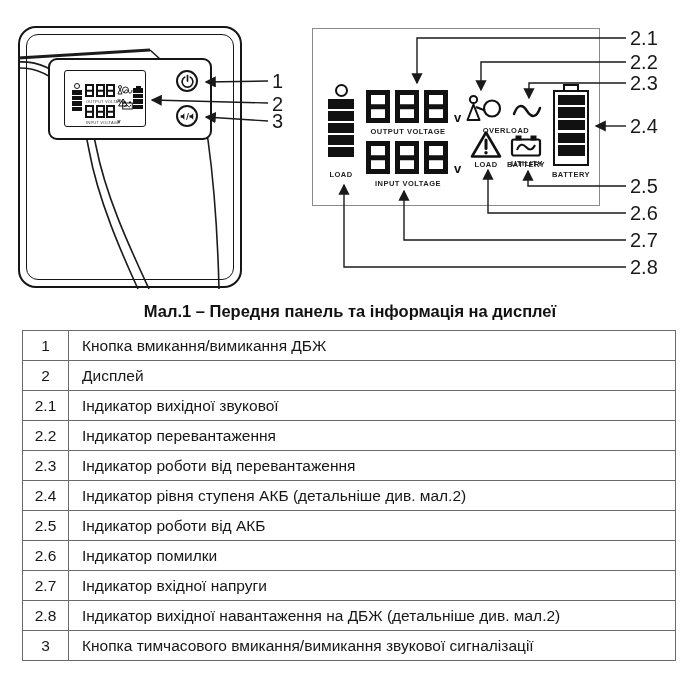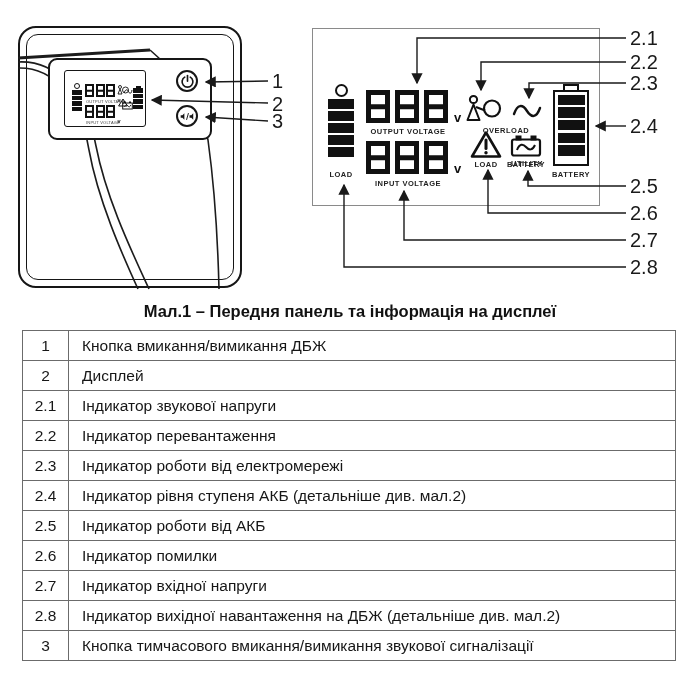--- a/index.html
+++ b/index.html
@@ -274,29 +274,29 @@
         <tr>
           <td class="num">1</td>
           <td class="desc">Кнопка вмикання/вимикання ДБЖ</td>
         </tr>
         <tr>
           <td class="num">2</td>
           <td class="desc">Дисплей</td>
         </tr>
         <tr>
           <td class="num">2.1</td>
-          <td class="desc">Індикатор звукової напруги</td>
+          <td class="desc">Індикатор вихідної звукової</td>
         </tr>
         <tr>
           <td class="num">2.2</td>
           <td class="desc">Індикатор перевантаження</td>
         </tr>
         <tr>
           <td class="num">2.3</td>
-          <td class="desc">Індикатор роботи від електромережі</td>
+          <td class="desc">Індикатор роботи від перевантаження</td>
         </tr>
         <tr>
           <td class="num">2.4</td>
           <td class="desc">Індикатор рівня ступеня АКБ (детальніше див. мал.2)</td>
         </tr>
         <tr>
           <td class="num">2.5</td>
           <td class="desc">Індикатор роботи від АКБ</td>
         </tr>
         <tr>

